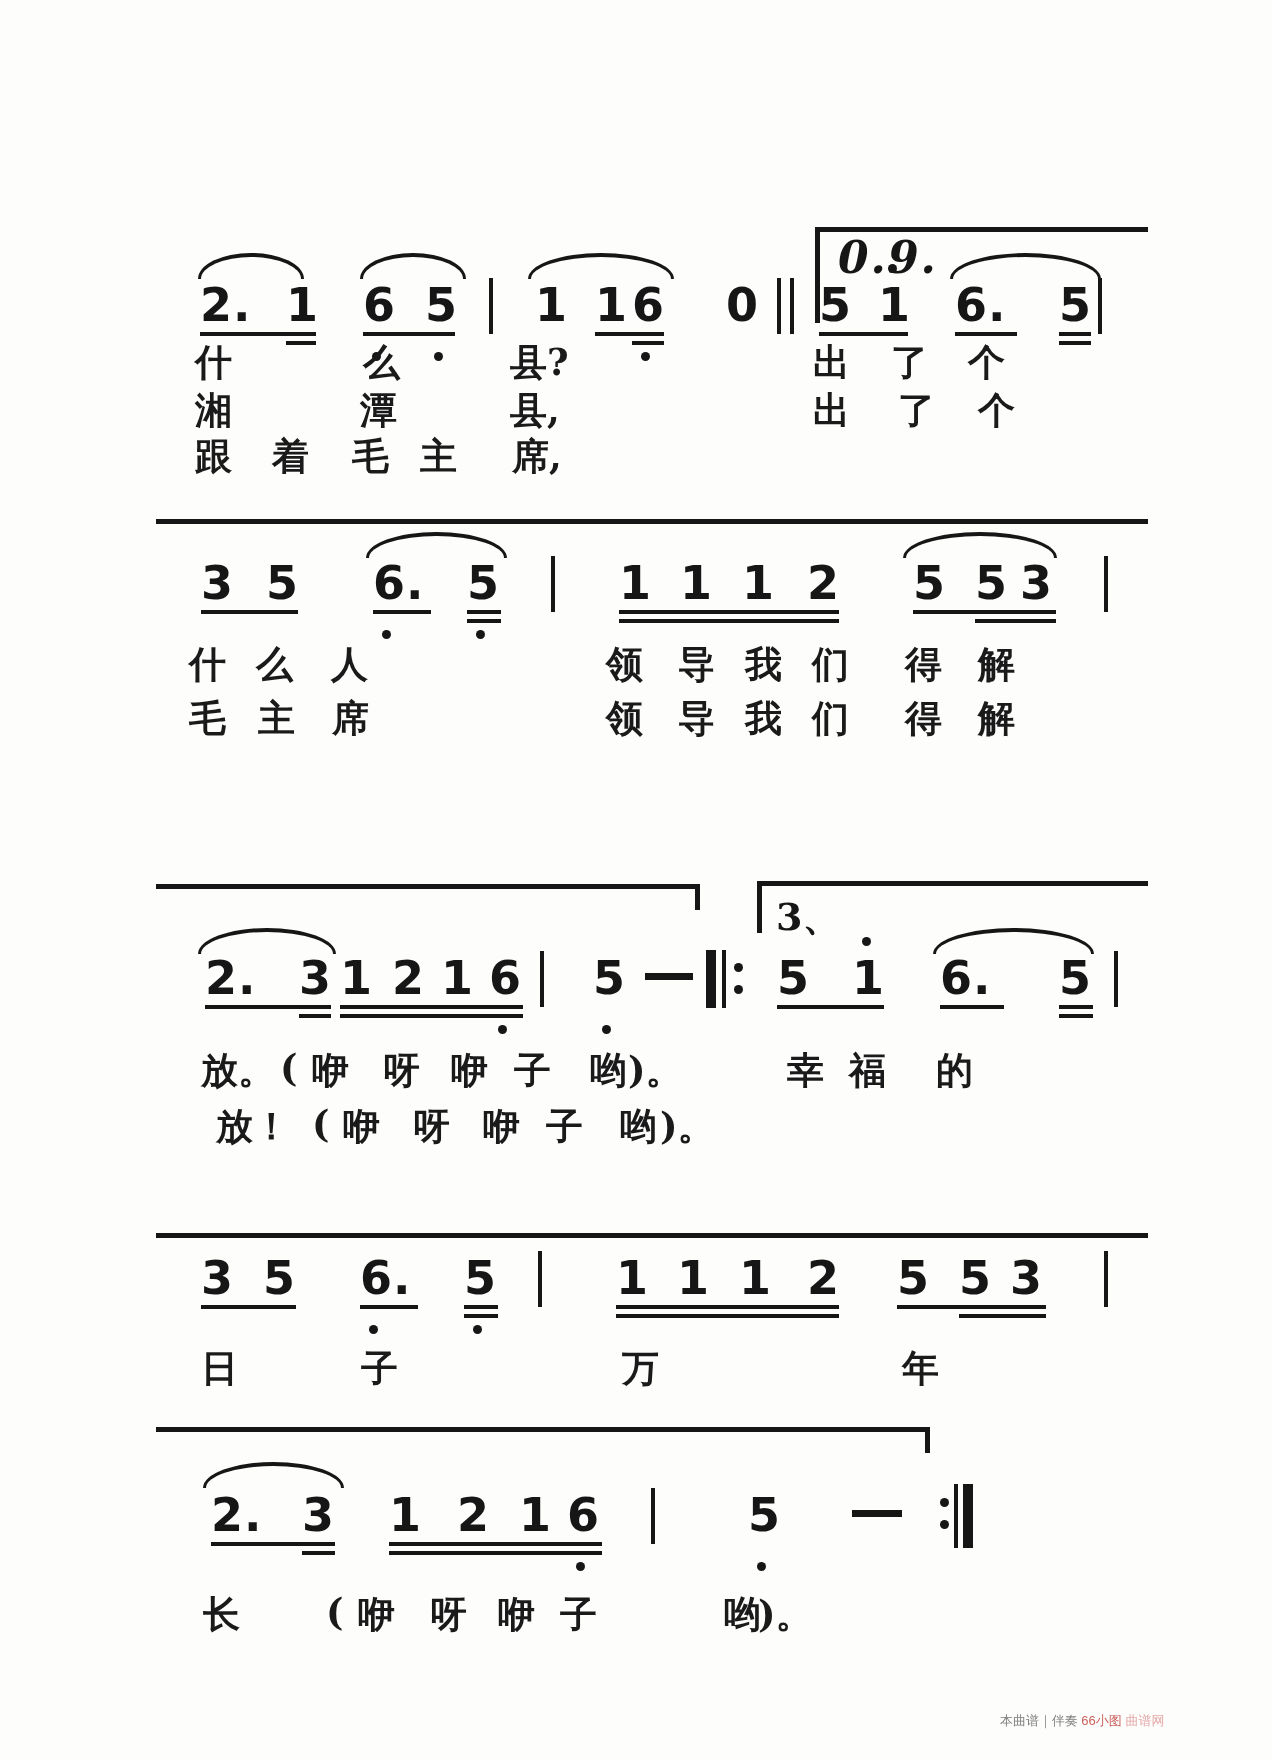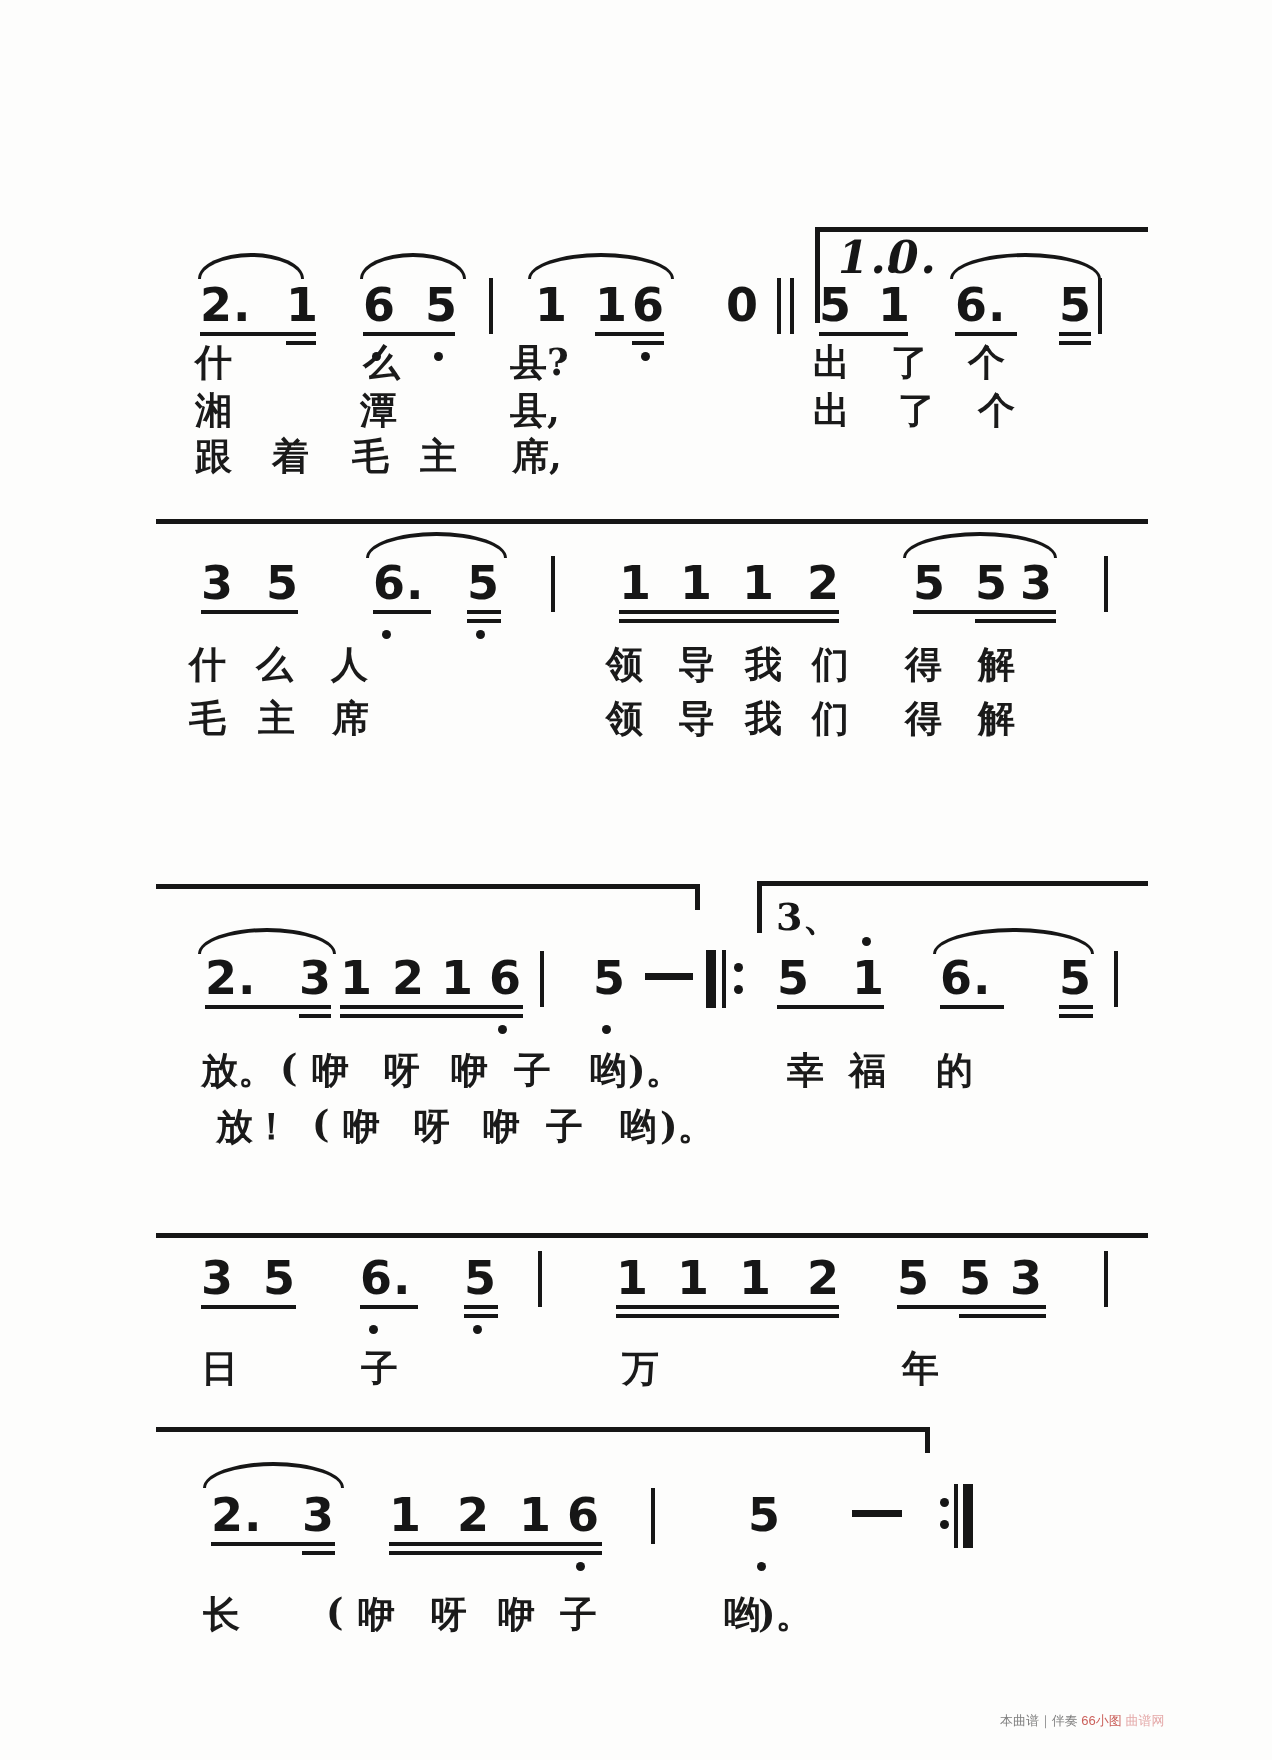--- a/index.html
+++ b/index.html
@@ -25,21 +25,21 @@
 </style>
 </head>
 <body>
 
 <div id="sheet">
   <div class="watermark">
     <span style="color: rgb(106, 106, 106);">本曲谱｜伴奏 </span><span style="color: rgb(194, 69, 63);">66小图</span><span style="color: rgb(224, 154, 154);"> 曲谱网</span>
   </div>
 <div class="hline" style="left: 815px; top: 227px; width: 333px;"></div>
     <div class="vline" style="left: 815px; top: 227px; height: 96px;"></div>
-    <div class="volta-label it" style="left: 838px; top: 232px;">1.0.</div>
+    <div class="volta-label it" style="left: 838px; top: 232px;">0.9.</div>
     <div class="slur" style="left: 198px; top: 253px; width: 100px;"></div>
     <div class="slur" style="left: 360px; top: 253px; width: 100px;"></div>
     <div class="slur" style="left: 528px; top: 253px; width: 140px;"></div>
     <div class="slur" style="left: 950px; top: 253px; width: 145px;"></div>
     <div class="note" style="left: 200px; top: 280px; width: 112px; height: 84px;">2.<div class="ul" style="top: 52px;"></div></div>
     <div class="note" style="left: 286px; top: 280px; width: 30px; height: 84px;">1<div class="ul" style="top: 52px;"></div><div class="ul" style="top: 61px;"></div></div>
     <div class="note" style="left: 363px; top: 280px; width: 92px; height: 84px;">6<div class="ul" style="top: 52px;"></div><div class="odot" style="left: 9px; top: 72px;"></div></div>
     <div class="note" style="left: 425px; top: 280px; width: 30px; height: 84px;">5<div class="ul" style="top: 52px;"></div><div class="odot" style="left: 9px; top: 72px;"></div></div>
     <div class="bar" style="left: 489px; top: 278px;"></div>
     <div class="note" style="left: 535px; top: 280px; width: 30px; height: 84px;">1</div>

